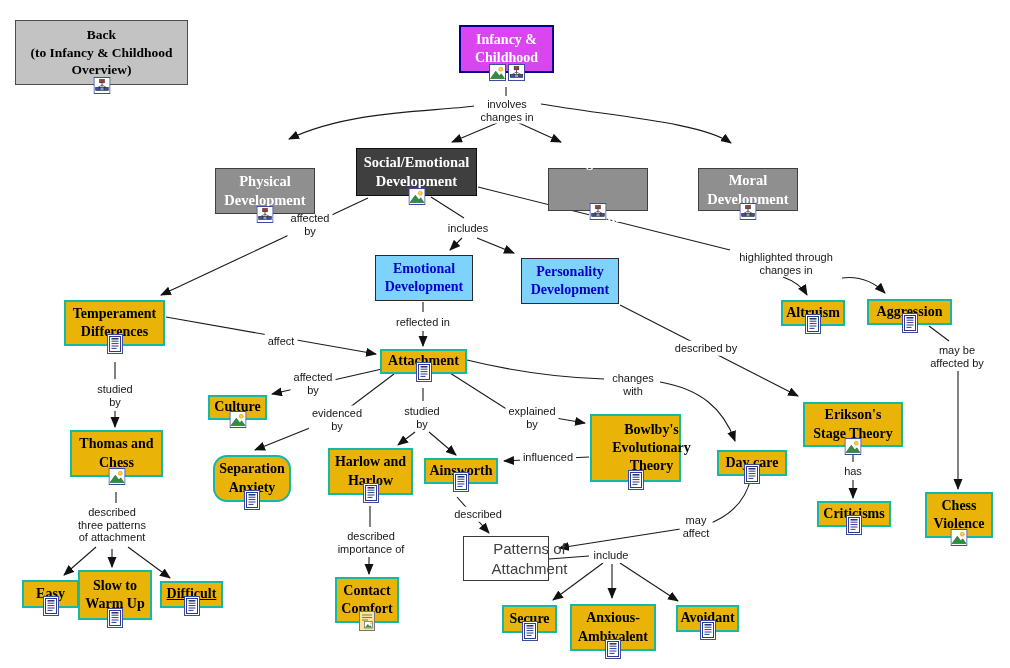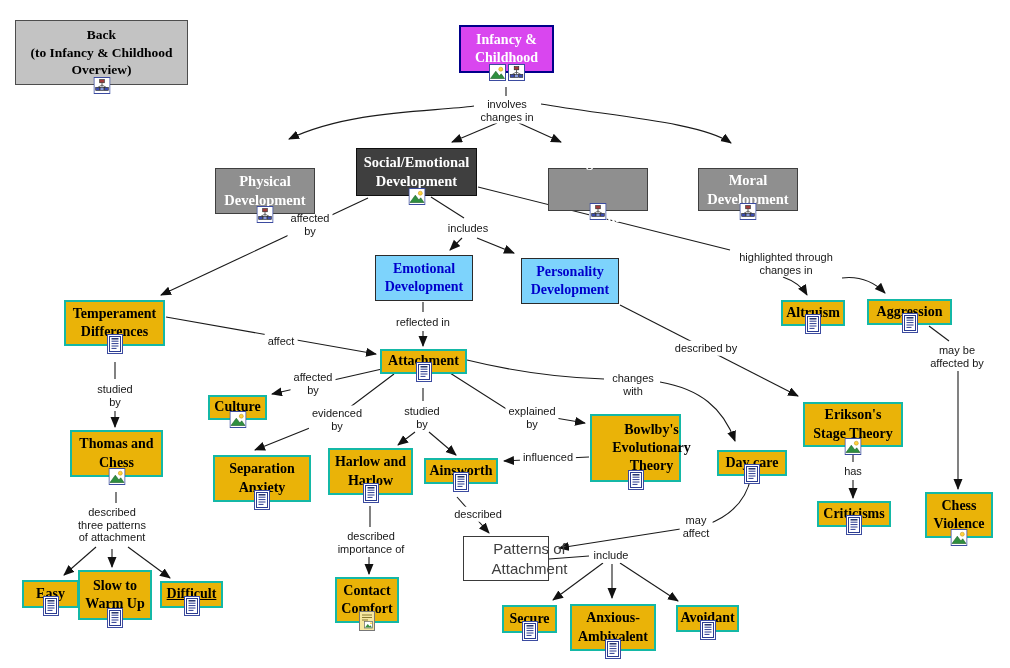--- a/index.html
+++ b/index.html
@@ -358,21 +358,21 @@
       <div class="nl">Day care</div>
       <div class="icon-row">
         <span class="icon"><svg width="16" height="20" viewBox="0 0 16 20">
             <rect x="0.5" y="0.5" width="15" height="19" fill="#fff" stroke="#3b4ba0"></rect>
             <rect x="2.5" y="2.5" width="11" height="15" fill="#fff" stroke="#2b3b90"></rect>
             <path d="M4.5 4.8 h7" stroke="#10205e" stroke-width="1.4" fill="none"></path>
             <path d="M4.5 7.2 h7 M4.5 9.6 h7 M4.5 12 h7 M4.5 14.4 h5" stroke="#2b3b90" stroke-width="1" fill="none"></path>
           </svg></span>
       </div>
     </div>
-    <div class="node style-white" style="left: 213px; top: 455px; width: 98px; height: 47px;">
+    <div class="node style-white" style="left: 213px; top: 455px; width: 78px; height: 47px; border-radius: 14px;">
       <div class="nl">Separation</div>
       <div class="nl">Anxiety</div>
       <div class="icon-row">
         <span class="icon"><svg width="16" height="20" viewBox="0 0 16 20">
             <rect x="0.5" y="0.5" width="15" height="19" fill="#fff" stroke="#3b4ba0"></rect>
             <rect x="2.5" y="2.5" width="11" height="15" fill="#fff" stroke="#2b3b90"></rect>
             <path d="M4.5 4.8 h7" stroke="#10205e" stroke-width="1.4" fill="none"></path>
             <path d="M4.5 7.2 h7 M4.5 9.6 h7 M4.5 12 h7 M4.5 14.4 h5" stroke="#2b3b90" stroke-width="1" fill="none"></path>
           </svg></span>
       </div>

